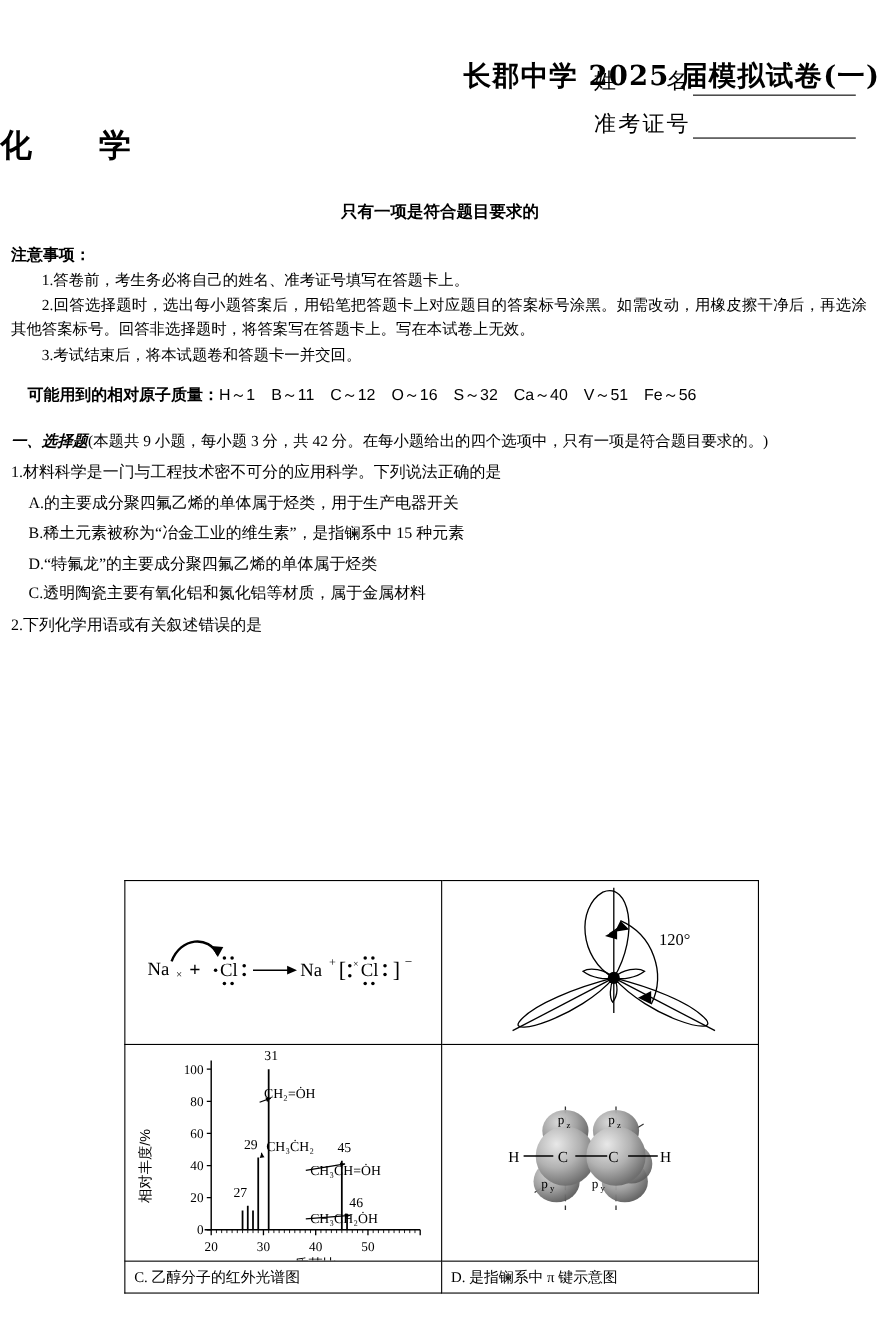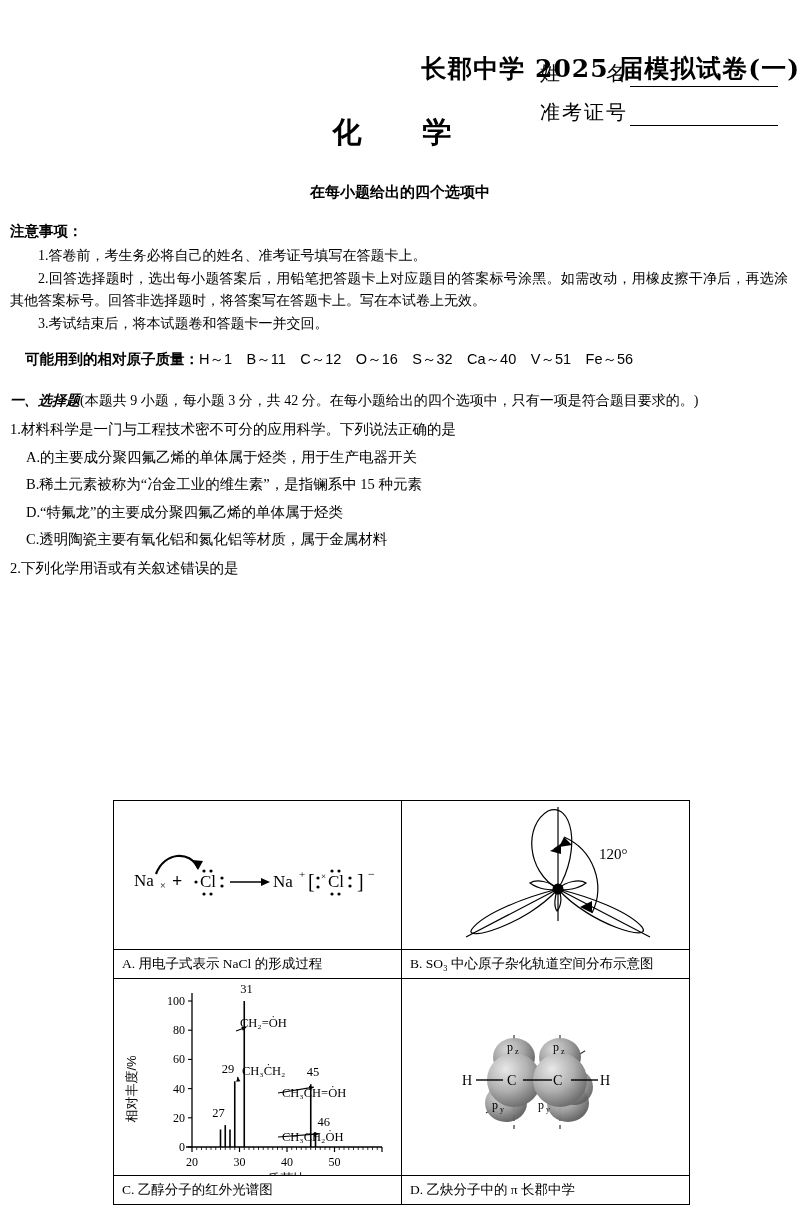--- a/index.html
+++ b/index.html
@@ -19,21 +19,21 @@
   .idlabel{font-size:20px;letter-spacing:2px;font-family:"DejaVu Serif","Liberation Serif",serif;white-space:pre;}
   .idline{display:inline-block;width:148px;border-bottom:1.4px solid #000;height:20px;margin-left:2px;}
 
   
   .maintitle{
     text-align:right;font-size:25px;font-weight:700;
     font-family:"DejaVu Serif","Liberation Serif",serif;
     letter-spacing:1px;margin-top:52px;
   }
   .subject{
-    text-align:center;font-size:29px;font-weight:700;
+    font-size:29px;font-weight:700;
     letter-spacing:16px;margin-top:28px;
     font-family:Liberation Mono, monospace;
   }
   .byline{
     text-align:center;font-size:15px;font-weight:700;margin-top:30px;
     font-family:"Liberation Sans","DejaVu Sans",sans-serif;
   }
 
   
   .notice{margin-top:20px;padding:0 12px 0 10px;}
@@ -85,21 +85,21 @@
       <span class="idline"></span>
     </div>
     <div class="idrow">
       <span class="idlabel">准考证号</span>
       <span class="idline"></span>
     </div>
   </div>
 
   <div class="maintitle">长郡中学 2025 届模拟试卷(一)</div>
   <div class="subject">化　学</div>
-  <div class="byline">在每小题给出的四个选项中</div>
+  <div class="byline">只有一项是符合题目要求的</div>
 
   <div class="notice">
     <div class="notice-title">注意事项：</div>
     <div class="notice-item">1.答卷前，考生务必将自己的姓名、准考证号填写在答题卡上。</div>
     <div class="notice-item">2.回答选择题时，选出每小题答案后，用铅笔把答题卡上对应题目的答案标号涂黑。如需改动，用橡皮擦干净后，再选涂其他答案标号。回答非选择题时，将答案写在答题卡上。写在本试卷上无效。</div>
     <div class="notice-item">3.考试结束后，将本试题卷和答题卡一并交回。</div>
   </div>
 
   <div class="atomic">
     <b>可能用到的相对原子质量：</b><span class="nums">H～1　B～11　C～12　O～16　S～32　Ca～40　V～51　Fe～56</span>
@@ -193,24 +193,20 @@
             <polygon points="150,36 158,44 145,46" fill="#000"></polygon>
             <polygon points="178,112 166,106 178,100" fill="#000"></polygon>
             <line x1="140" y1="48" x2="152" y2="40" stroke="#000" stroke-width="1.2"></line>
             <polygon points="136,50 147,44 147,53" fill="#000"></polygon>
             <text x="185" y="58" font-family="Liberation Serif, serif" font-size="15">120°</text>
           </svg>
         </div>
       </td>
     </tr>
 
-    <tr>
-      <td class="capcell">A. 用电子式表示 NaCl 的形成过程</td>
-      <td class="capcell">B. SO₃ 中心原子杂化轨道空间分布示意图</td>
-    </tr>
 
     <tr>
 
       <td class="figcell-tall">
         <div class="spec">
           <svg id="spec-svg" width="288" height="196" viewBox="0 0 288 196">
                 <line x1="78" y1="14" x2="78" y2="168" stroke="#000" stroke-width="1.3"></line>
                 <line x1="72" y1="168" x2="268" y2="168" stroke="#000" stroke-width="1.3"></line>
                 <line x1="74" y1="168" x2="78" y2="168" stroke="#000" stroke-width="1.1"></line>
                 <text x="71" y="172" text-anchor="end" font-family="Liberation Serif, serif" font-size="12">0</text>
@@ -348,18 +344,18 @@
             <text x="98" y="133" font-family="Liberation Serif, serif" font-size="8">y</text>
             <text x="136" y="130" font-family="Liberation Serif, serif" font-size="12">p</text>
             <text x="144" y="133" font-family="Liberation Serif, serif" font-size="8">y</text>
           </svg>
         </div>
       </td>
     </tr>
 
     <tr>
       <td class="capcell">C. 乙醇分子的红外光谱图</td>
-      <td class="capcell">D. 乙炔分子中的 π 长郡中学</td>
+      <td class="capcell">D. 是指镧系中 π 键示意图</td>
     </tr>
   </tbody>
     </table>
 
 </div>
 
 </body></html>

